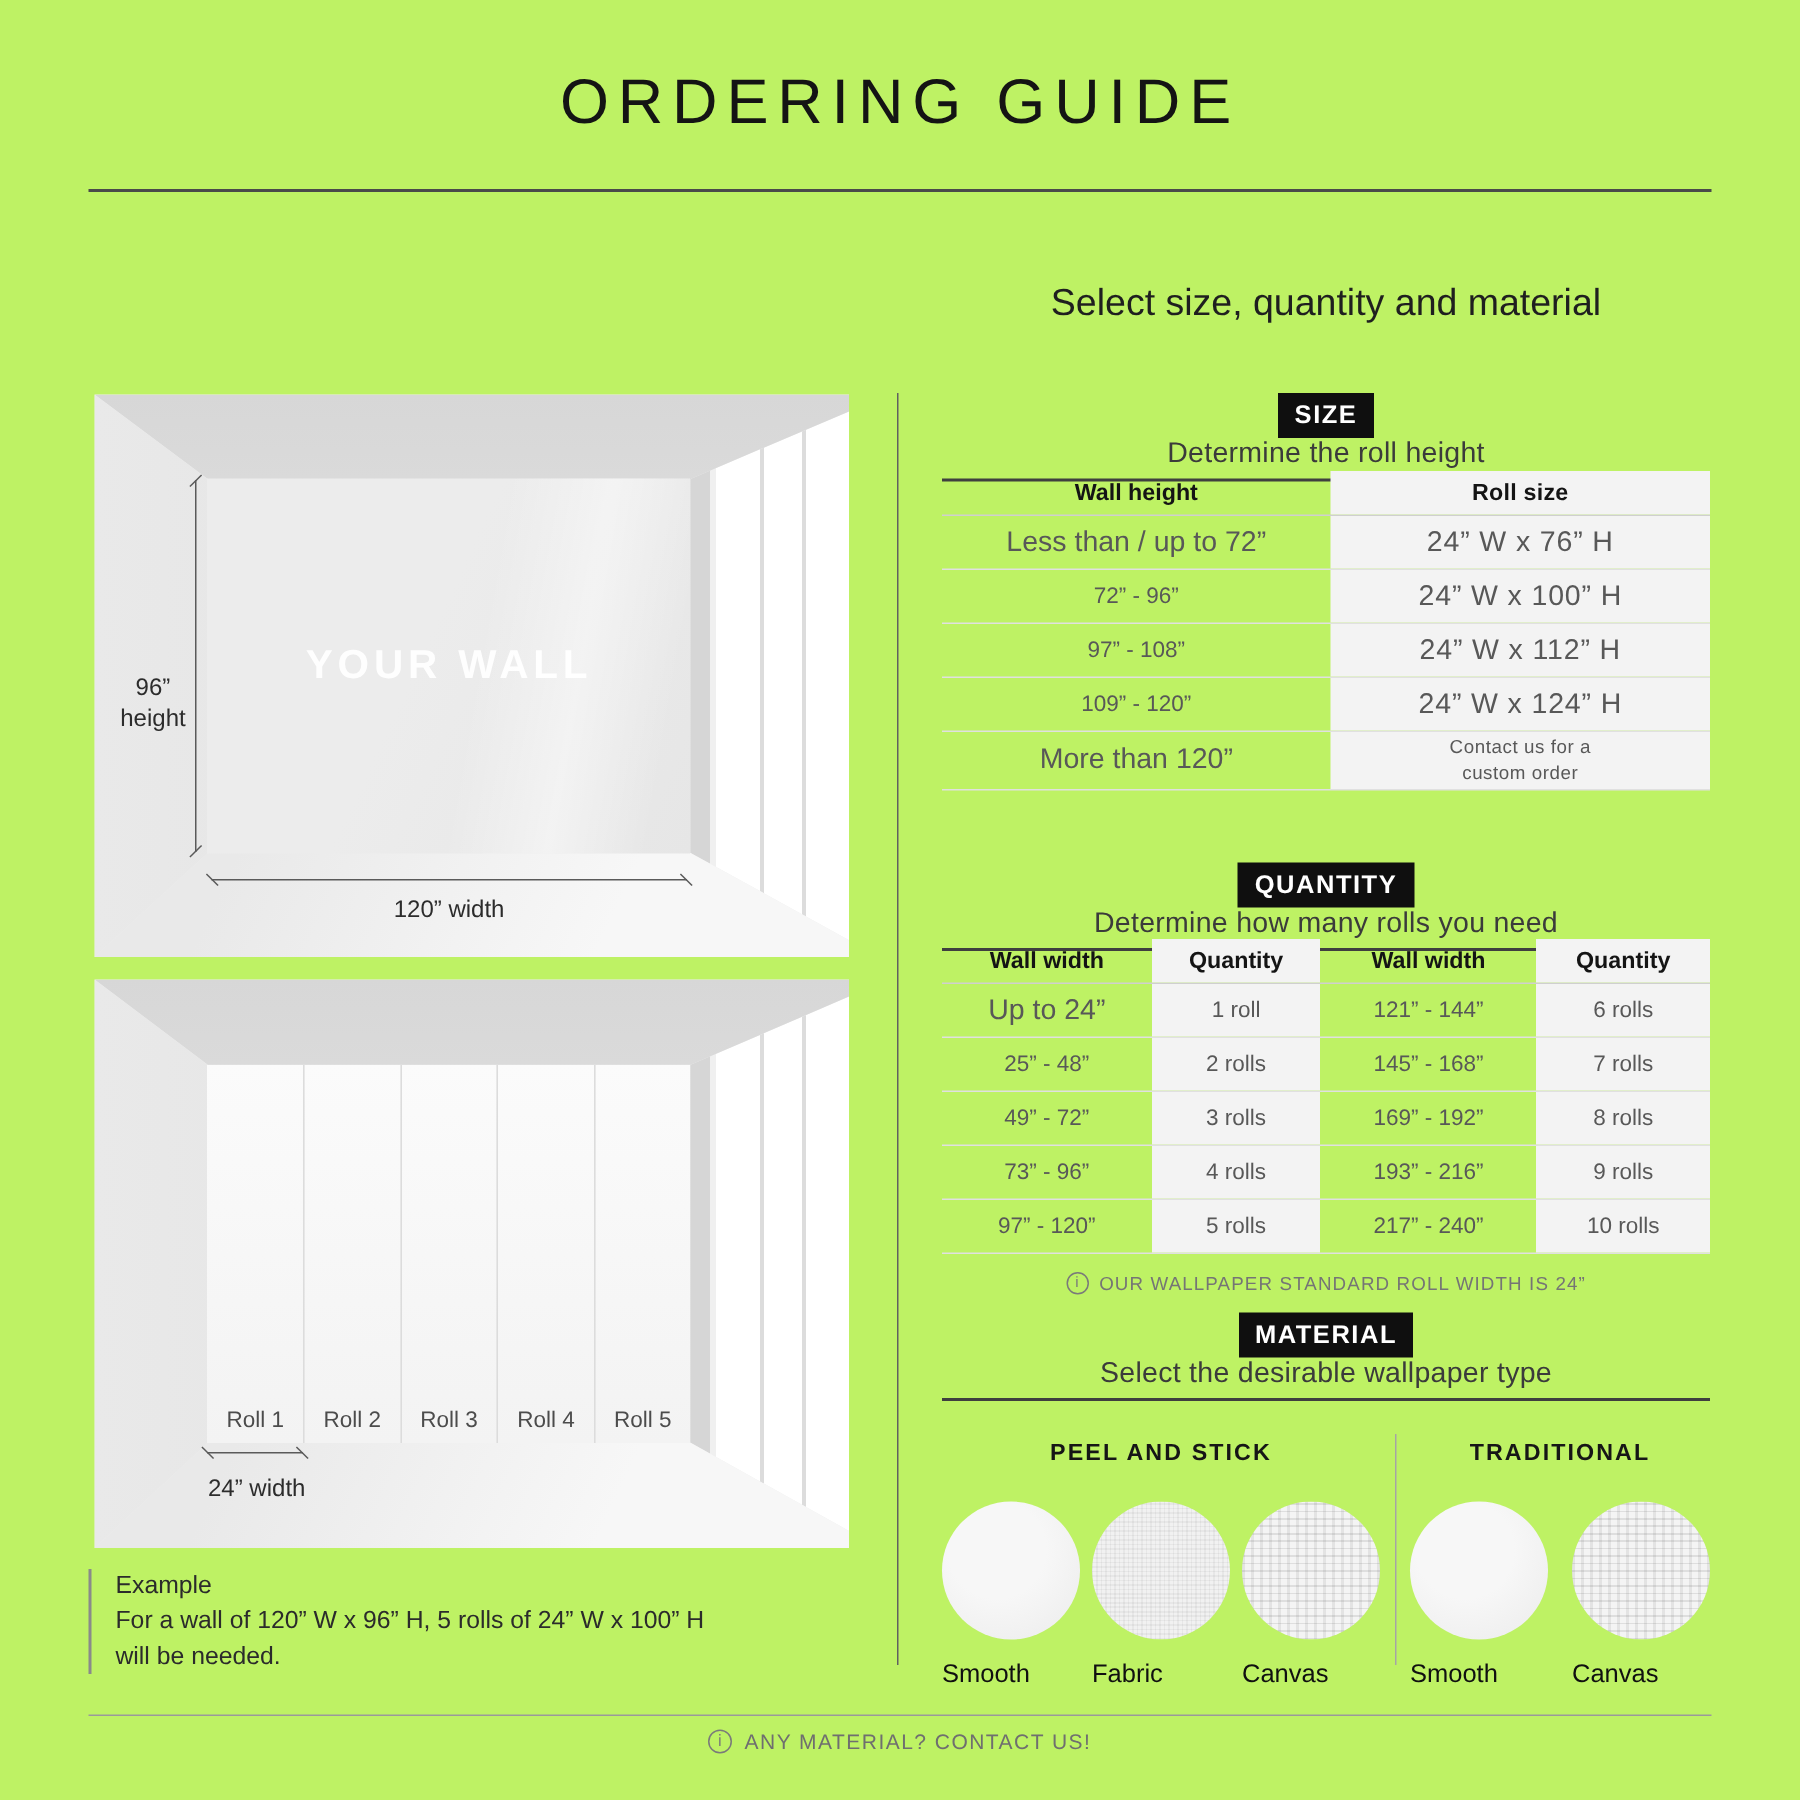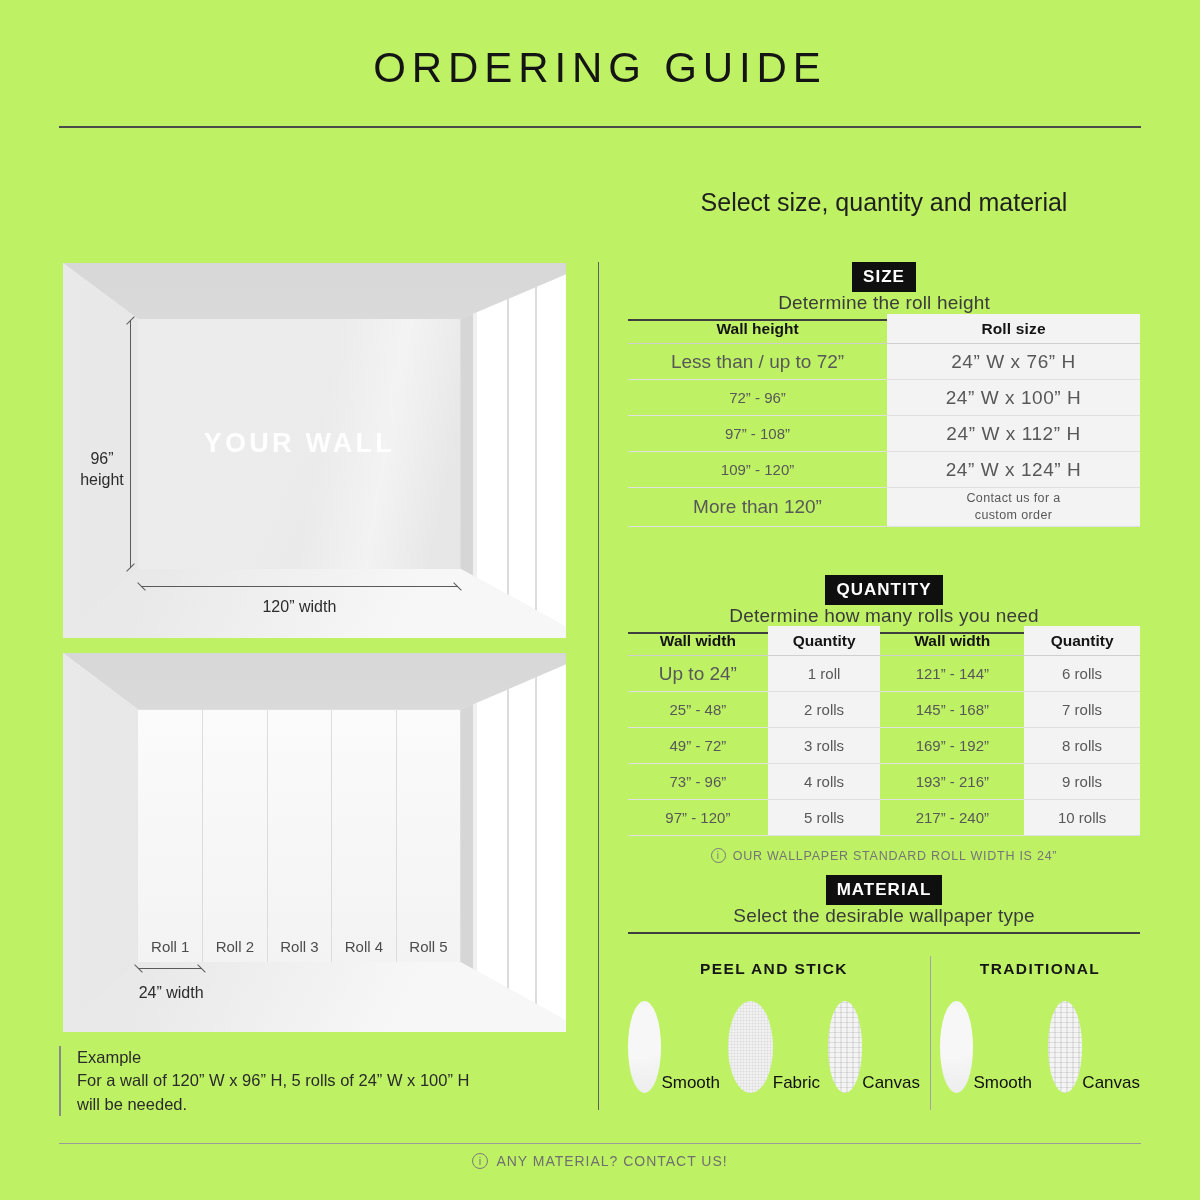--- a/index.html
+++ b/index.html
@@ -100,21 +100,21 @@
   .info-icon { display:inline-flex; align-items:center; justify-content:center;
                width:15px; height:15px; border:1px solid #7a7a7a; border-radius:50%;
                font-size:10px; font-style:normal; color:#7a7a7a; flex:0 0 auto; }
 
   
   .mat-group { position:absolute; top:960px; }
   #mat-group-ps { left:628px; width:292px; }
   #mat-group-tr { left:940px; width:200px; }
   .mat-group-name { text-align:center; font-size:15.5px; font-weight:700; letter-spacing:.09em; color:#161616; }
   .swatch-row { display:flex; justify-content:space-between; margin-top:23px; }
-  .swatch { display:flex; flex-direction:row; align-items:flex-end; width:92px; }
+  .swatch { display:flex; flex-direction:column; align-items:flex-start; width:92px; }
   .circle { width:92px; height:92px; border-radius:50%; }
   .tex-smooth { background:radial-gradient(circle at 40% 35%, #f7f7f7 0 40%, #f0f0f0 75%, #ededed); }
   .tex-fabric { background-color:#f1f1f1;
       background-image:repeating-linear-gradient(0deg, rgba(0,0,0,.045) 0 1px, transparent 1px 3px),
                        repeating-linear-gradient(90deg, rgba(0,0,0,.045) 0 1px, transparent 1px 3px); }
   .tex-canvas { background-color:#f4f4f4;
       background-image:repeating-linear-gradient(0deg, rgba(0,0,0,.09) 0 1px, transparent 1px 5px),
                        repeating-linear-gradient(90deg, rgba(0,0,0,.07) 0 2px, transparent 2px 6px); }
   .swatch-label { margin-top:13px; font-size:17px; font-weight:500; color:#101010; }
   .mat-divider { position:absolute; left:930px; top:956px; width:1px; height:154px; background:#a5a5a5; }

